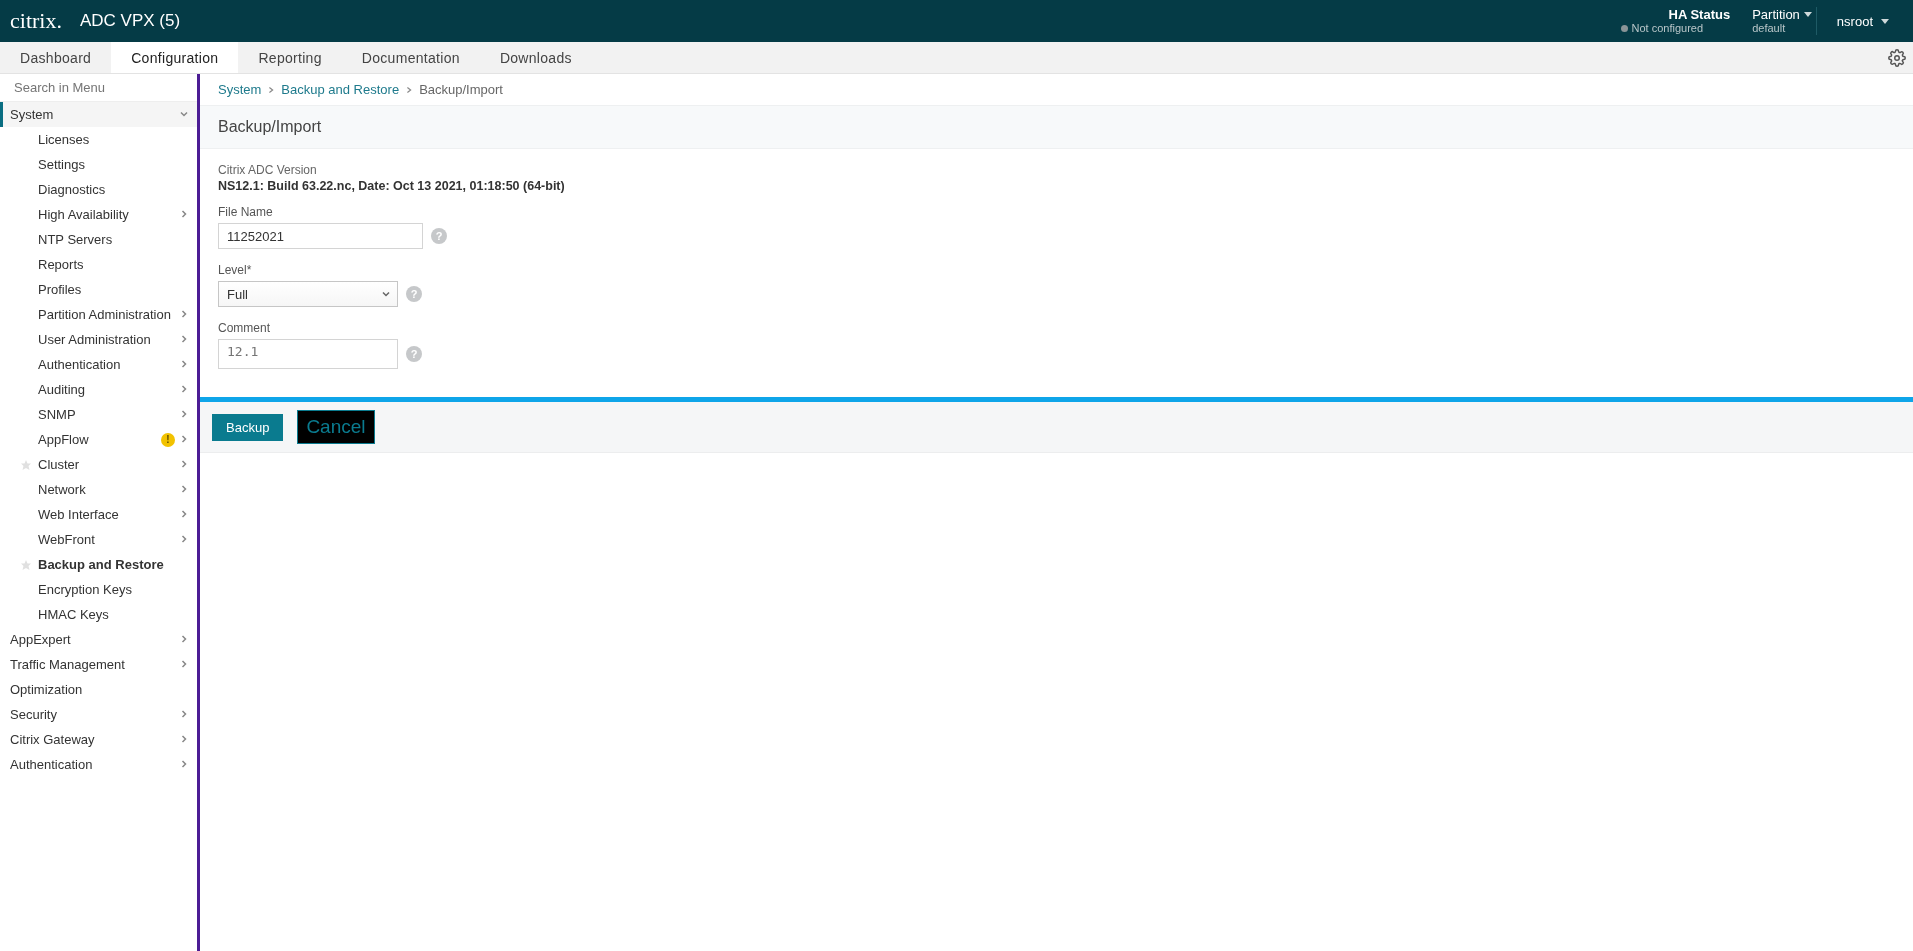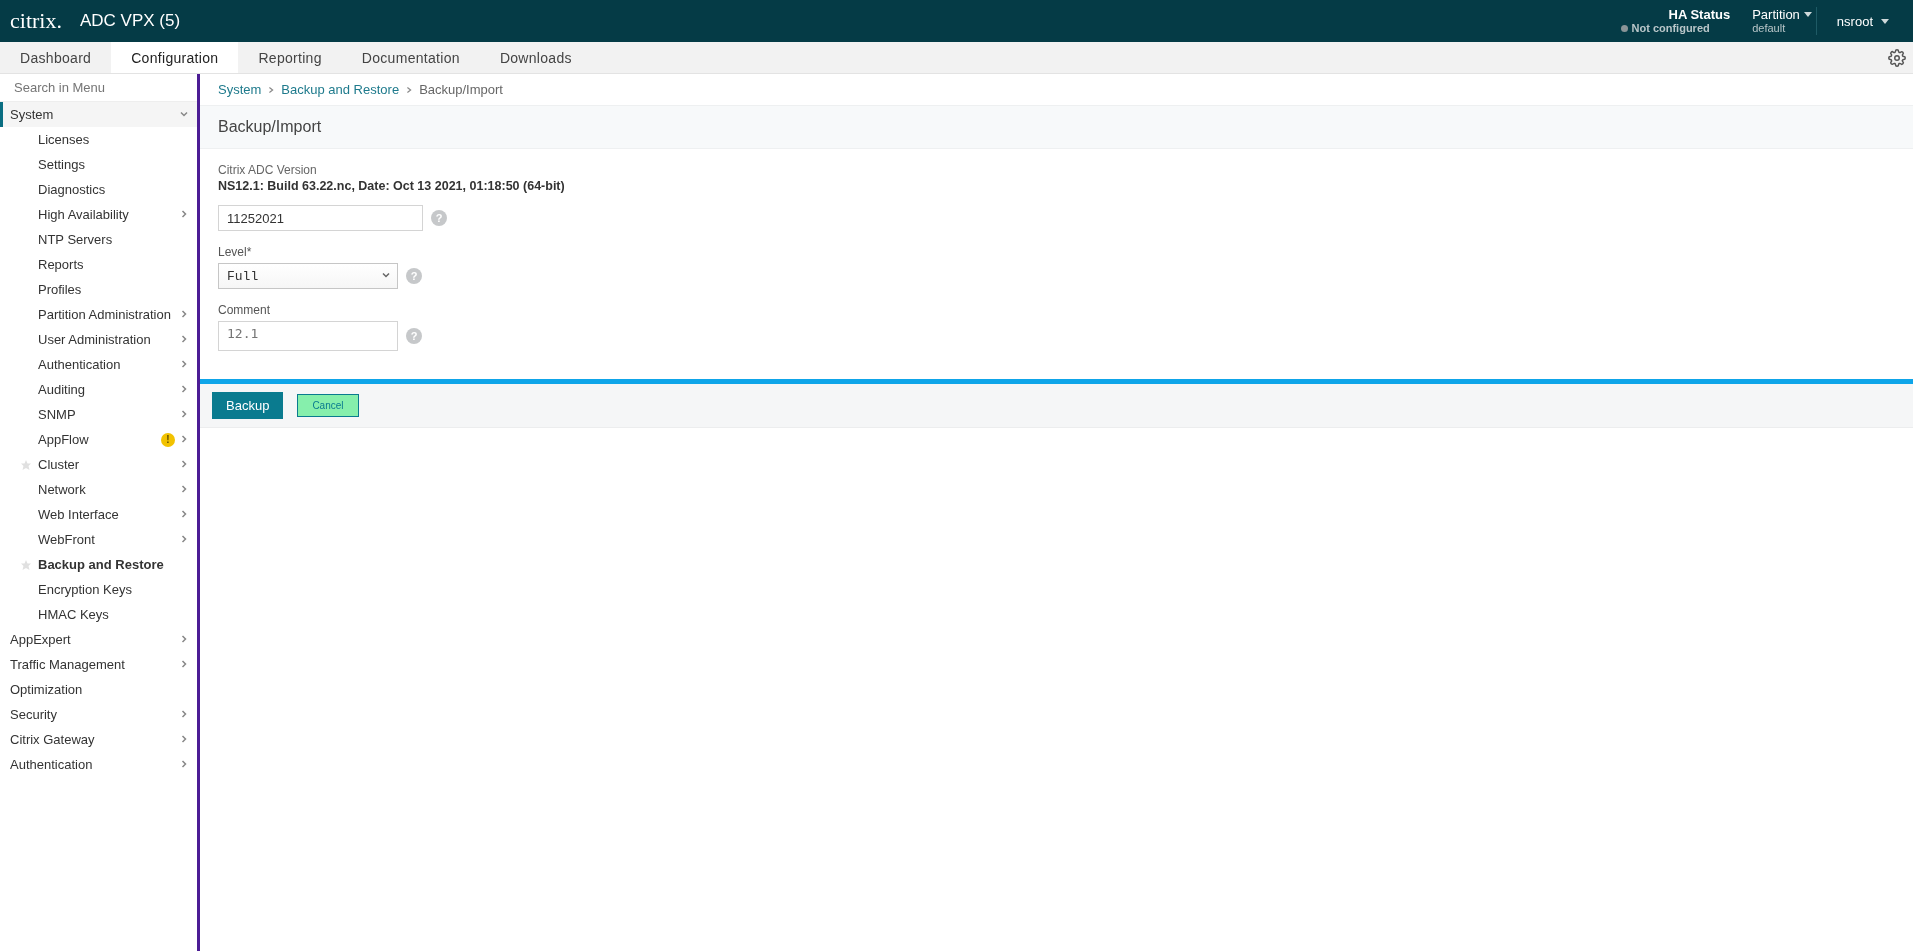--- a/index.html
+++ b/index.html
@@ -6,21 +6,21 @@
   body { font-family: -apple-system, BlinkMacSystemFont, "Segoe UI", Arial, sans-serif; font-size: 13px; color: #333; background: #fff; }
 
   
   .topbar { background: #053b46; color: #fff; height: 42px; display: flex; align-items: center; padding: 0 10px; }
   .logo { font-family: Georgia, serif; font-size: 22px; letter-spacing: 0px; font-weight: normal; margin-right: 18px; }
   .logo-dot::after { content: "."; }
   .product-name { font-size: 17px; font-weight: 400; }
   .topbar-spacer { flex: 1; }
   .ha-block { text-align: left; margin-right: 22px; line-height: 1.2; }
   .ha-title { font-size: 13px; font-weight: 600; padding-left: 48px; }
-  .ha-sub { font-size: 11px; color: #b9c6c9; display: flex; align-items: center; gap: 4px; font-weight: bold; }
+  .ha-sub { font-size: 11px; color: #b9c6c9; display: flex; align-items: center; gap: 4px; }
   .dot-grey { width: 7px; height: 7px; background: #8a9497; border-radius: 50%; display: inline-block; }
   .part-block { text-align: left; margin-right: 0px; line-height: 1.2; padding-right: 4px; border-right: 1px solid #1e5a65; }
   .part-title { font-size: 13px; display: flex; align-items: center; gap: 4px; }
   .part-sub { font-size: 11px; color: #b9c6c9; }
   .user-block { padding: 0 14px 0 20px; font-size: 13px; display: flex; align-items: center; gap: 8px; }
   .caret-down { width: 0; height: 0; border-left: 4px solid transparent; border-right: 4px solid transparent; border-top: 5px solid #cfd9db; display: inline-block; }
 
   
   .tabstrip { background: #f2f2f2; height: 32px; display: flex; align-items: stretch; padding: 0 0 0 0; border-bottom: 1px solid #e3e3e3; }
   .tab { padding: 0 20px; display: flex; align-items: center; color: #444; cursor: pointer; font-size: 14px; letter-spacing: 0.3px;}
@@ -60,27 +60,27 @@
   .radio-opt { display:flex; align-items:center; gap:8px; font-size:13px; color:#333; cursor:pointer;}
   .radio-circle { width:14px; height:14px; border:1px solid #888; border-radius:50%; display:flex; align-items:center; justify-content:center;}
   .radio-circle.checked { border-color:#0a6e82; }
   .radio-circle.checked::after { content:""; width:7px; height:7px; background:#0a6e82; border-radius:50%;}
   .ver-label { font-size:12px; color:#666; margin-bottom:2px;}
   .ver-value { font-size:12.5px; color:#333; font-weight:600; margin-bottom:12px;}
   .field-label { font-size:12px; color:#555; margin-bottom:4px;}
   .field-row { display:flex; align-items:center; gap:8px; margin-bottom:14px;}
   .text-input { width:205px; height:26px; border:1px solid #d4d4d4; padding:0 8px; font-size:13px; color:#333;}
   .text-input::placeholder { color:#b8b8b8; }
-  .select-box { width:180px; height:26px; border:1px solid #c6c6c6; background:linear-gradient(#fff,#f6f6f6); display:flex; align-items:center; padding:0 6px 0 8px; font-size:13px; position:relative;font-family:Liberation Mono, monospace;}
+  .select-box { width:180px; height:26px; border:1px solid #c6c6c6; background:linear-gradient(#fff,#f6f6f6); display:flex; align-items:center; padding:0 6px 0 8px; font-size:13px; position:relative;}
   .select-box .sel-caret { margin-left:auto; }
   .help-ic { width:16px; height:16px; background:#c6c8ca; color:#fff; border-radius:50%; font-size:11px; font-weight:bold; display:flex; align-items:center; justify-content:center;}
   .textarea-input { width:180px; height:30px; border:1px solid #d4d4d4; padding:4px 8px; font-size:13px; color:#333; resize:none;}
   .button-bar { background:#f5f6f7; border-top:5px solid #0ea5e9; border-bottom:1px solid #ecedee; padding:8px 12px; display:flex; gap:14px;align-items:center;}
   .btn-primary { background:#0a7b8f; color:#fff; border:none; padding:6px 14px; font-size:13px; cursor:pointer;}
-  .btn-secondary { background:#86efac; color:#0a7b8f; border:1px solid #0a7b8f; padding:5px 14px; font-size:10px; cursor:pointer;}
+  .btn-secondary { background:#000000; color:#0a7b8f; border:1px solid #0a7b8f; padding:5px 8px; font-size:19px; cursor:pointer;}
 </style>
 </head>
 <body>
 
 <div class="topbar">
   <span class="logo logo-dot">citrix</span>
   <span class="product-name">ADC VPX (5)</span>
   <div class="topbar-spacer"></div>
   <div class="ha-block">
     <div class="ha-title">HA Status</div>
@@ -284,20 +284,21 @@
       <span>Backup/Import</span>
     </div>
 
     <div class="page-title-bar">Backup/Import</div>
 
     <div class="form-area">
 
       <div class="ver-label">Citrix ADC Version</div>
       <div class="ver-value">NS12.1: Build 63.22.nc, Date: Oct 13 2021, 01:18:50 (64-bit)</div>
 
+      <div class="field-label">File Name</div>
       <div class="field-row">
         <input class="text-input" value="11252021" style="">
         <span class="help-ic">?</span>
       </div>
 
       <div class="field-label">Level*</div>
       <div class="field-row">
         <div class="select-box">
           <span>Full</span>
           <span class="sel-caret"><svg width="10" height="10" viewBox="0 0 10 10" fill="none" stroke="#666" stroke-width="1.5">

